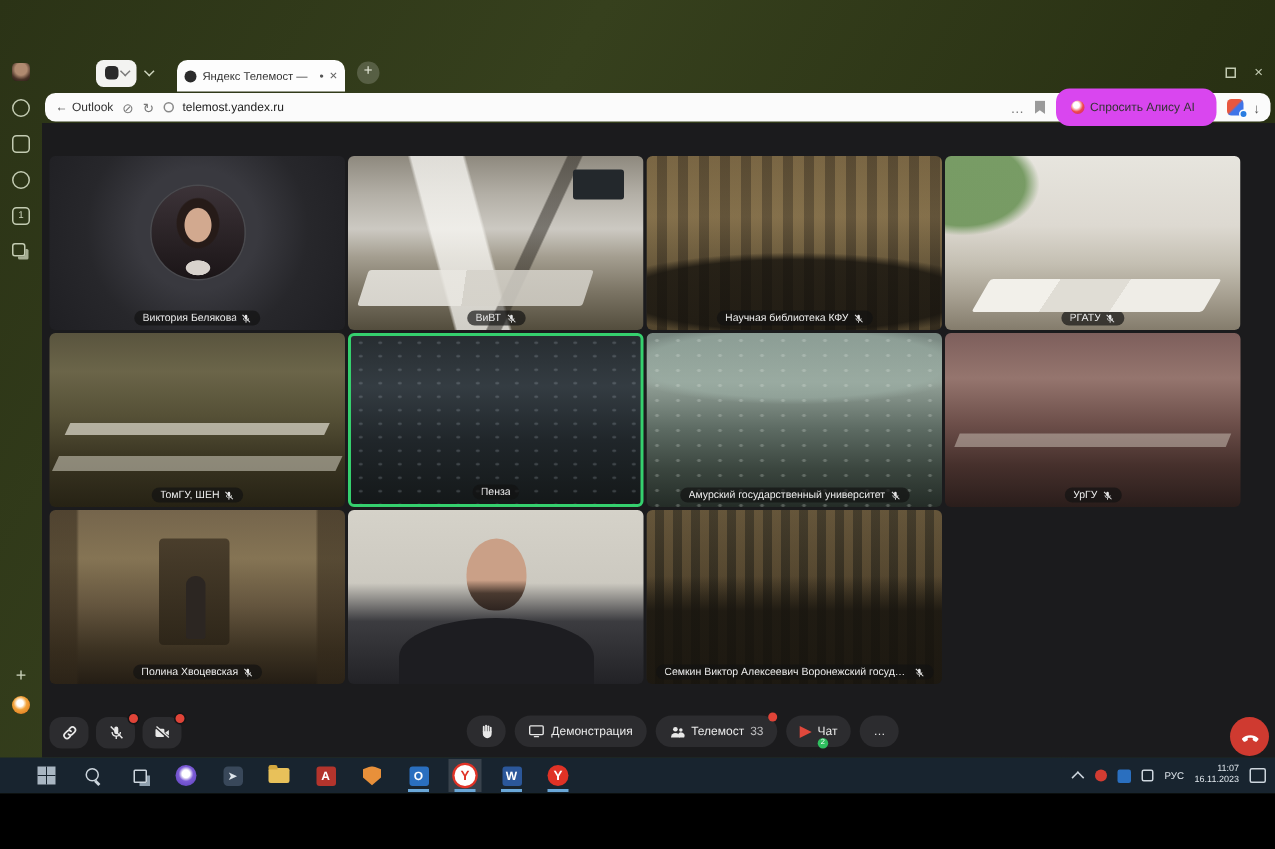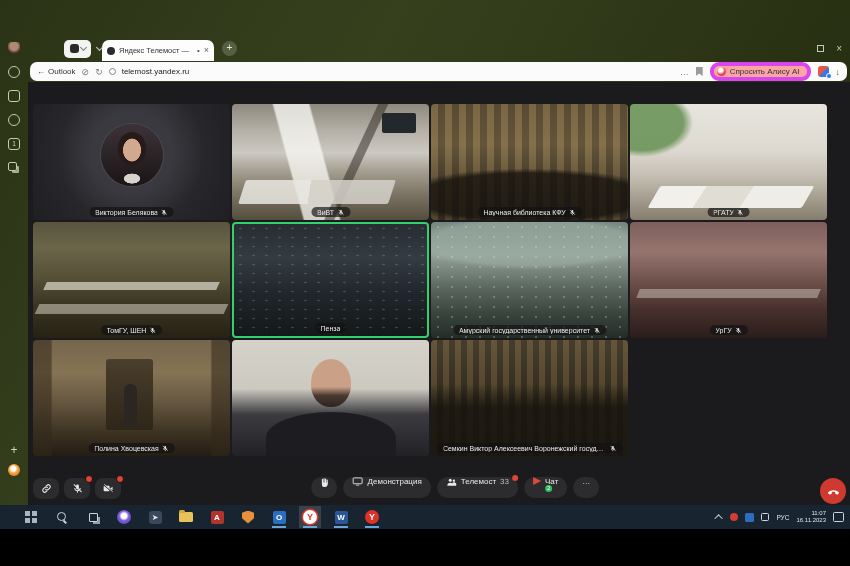--- a/index.html
+++ b/index.html
@@ -24,21 +24,21 @@
   .sb-orb { border-radius:50%; background:radial-gradient(circle at 45% 40%, #ffffff 0 22%, #f2a33c 45%, #d96a12 100%); }
 
   
   .tabbar { position:absolute; left:28px; top:36px; right:0; height:25px; display:flex; align-items:center; }
   .home-btn { margin-left:36px; width:27px; height:18px; background:#f3f3f1; border-radius:5px;
               display:flex; align-items:center; justify-content:center; gap:2px; }
   .home-glyph { width:9px; height:9px; background:#2a2a2a; border-radius:3px; }
   .chev { width:5px; height:5px; border-right:1.4px solid #7a7a7a; border-bottom:1.4px solid #7a7a7a;
           transform:rotate(45deg); margin-top:-2px; }
   .chev-free { margin-left:6px; border-color:#cdd4bd; }
-  .tab { width:112px; height:21px; background:#fdfdfd; border-radius:7px 7px 0 0;
+  .tab { margin-left:16px; width:112px; height:21px; background:#fdfdfd; border-radius:7px 7px 0 0;
          align-self:flex-end; display:flex; align-items:center; padding:0 5px; gap:4px; }
   .favicon { width:8px; height:8px; border-radius:50%; background:#2b2b2b; flex:none; }
   .tab-title { font-size:7.5px; color:#333; white-space:nowrap; overflow:hidden; text-overflow:ellipsis; flex:1; }
   .pin-dot { font-size:8px; color:#555; }
   .tab-x { font-size:9px; color:#666; line-height:9px; }
   .newtab { margin-left:8px; width:15px; height:15px; border-radius:50%; background:rgba(255,255,255,.18);
             color:#e8ecdc; font-size:10px; line-height:14px; text-align:center; }
   .win-controls { margin-left:auto; margin-right:8px; display:flex; gap:12px; align-items:center; }
   .wc-restore { width:7px; height:7px; border:1.2px solid #c3cbb2; }
   .wc-close { color:#c3cbb2; font-size:10px; line-height:10px; }
@@ -49,21 +49,21 @@
   .ab-left { display:flex; align-items:center; gap:6px; z-index:2; }
   .ab-back { display:flex; align-items:center; gap:3px; color:#333; }
   .ab-ic { color:#777; font-size:9px; }
   .site-circ { width:7px; height:7px; border:1.2px solid #888; border-radius:50%; }
   .ab-url { color:#222; }
   .ab-title { position:absolute; left:50%; transform:translateX(-50%); color:#8a8a8a; font-size:7.5px;
               white-space:nowrap; z-index:1; }
   .ab-right { margin-left:auto; display:flex; align-items:center; gap:7px; z-index:2; }
   .bm-flag { width:7px; height:9px; background:#9a9a9a;
              clip-path:polygon(0 0,100% 0,100% 100%,50% 72%,0 100%); }
-  .alice-pill { display:flex; align-items:center; gap:4px; background:#fca5a5; border:4px solid #d946ef;
+  .alice-pill { display:flex; align-items:center; gap:4px; background:#d946ef; border:7px solid #d946ef;
                 border-radius:9px; padding:1px 7px 1px 3px; color:#333; }
   .alice-orb { width:9px; height:9px; border-radius:50%;
                background:radial-gradient(circle at 40% 35%, #fff 0 25%, #f0484c 55%, #c41f7e 100%); }
   .ext-ic { width:11px; height:11px; border-radius:3px; position:relative;
             background:linear-gradient(135deg,#e8573f 0 45%, #3f74e8 55% 100%); }
   .ext-badge { position:absolute; right:-3px; bottom:-2px; width:6px; height:6px; border-radius:50%;
                background:#2a7de1; border:1px solid #fff; }
   .dl-ic { color:#555; font-size:9px; }
 
   
@@ -148,21 +148,21 @@
 
   
   .ctl-left { position:absolute; left:5px; top:396px; display:flex; gap:5px; }
   .ctl-btn { position:relative; width:26px; height:21px; background:#2c2c2f; border-radius:8px;
              display:flex; align-items:center; justify-content:center; }
   .badge-red { position:absolute; top:-3px; right:-3px; width:8px; height:8px; border-radius:50%;
                background:#e04438; border:1px solid #141416; }
   .ctl-center { position:absolute; left:52%; top:395px; transform:translateX(-50%);
                 display:flex; gap:6px; align-items:center; }
   .cbtn { position:relative; height:21px; background:#2c2c2f; border-radius:11px; color:#e9e9e9;
-          font-size:8px; display:flex; gap:4px; padding:0 9px; white-space:nowrap; }
+          font-size:8px; display:flex; align-items:center; gap:4px; padding:0 9px; white-space:nowrap; }
   .cbtn.icon-only { width:26px; padding:0; justify-content:center; }
   .count { color:#bdbdbf; }
   .dot-red { position:absolute; top:-2px; right:0px; width:6px; height:6px; border-radius:50%;
              background:#e04438; }
   .chat-tri { width:0; height:0; border-left:8px solid #e0483c; border-top:4px solid transparent;
               border-bottom:4px solid transparent; position:relative; }
   .chat-badge { position:absolute; left:4px; top:4px; min-width:7px; height:7px; border-radius:4px;
                 background:#2fbf5f; color:#fff; font-size:5px; line-height:7px; text-align:center; }
   .endcall { position:absolute; left:792px; top:396px; width:26px; height:26px; border-radius:50%;
              background:#cf3a30; display:flex; align-items:center; justify-content:center; }

